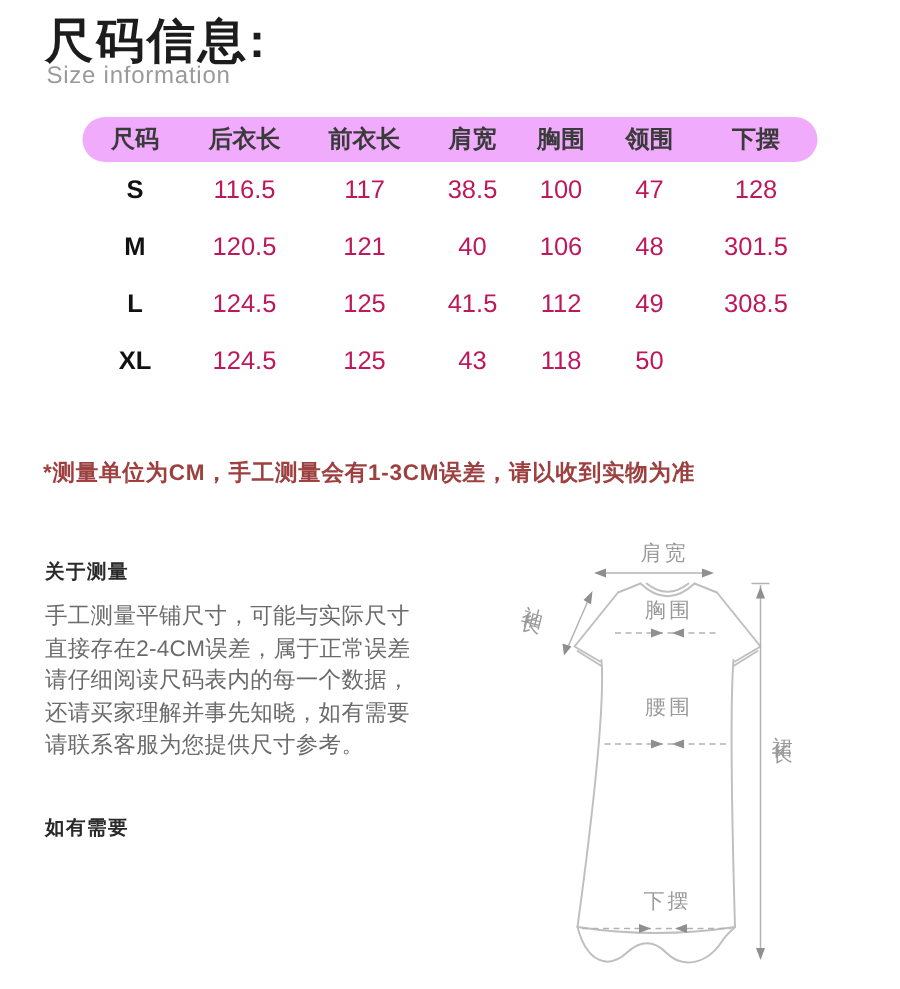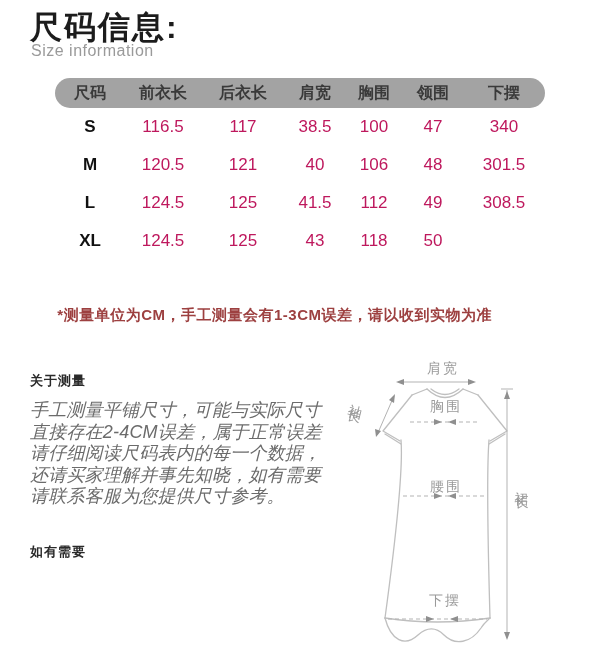--- a/index.html
+++ b/index.html
@@ -33,21 +33,21 @@
   .size-table {
     position: absolute;
     left: 55px; top: 78px;
     width: 490px;
   }
   .thead {
     display: grid;
     grid-template-columns: 70px 76px 84px 60px 58px 60px 82px;
     align-items: center;
     height: 30px;
-    background: #a3a3a3;
+    background: #f0abfc;
     border-radius: 15px;
   }
   .thead span {
     text-align: center;
     font-size: 16px;
     font-weight: 600;
     color: #3a3a3a;
   }
   .trow {
     display: grid;
@@ -63,21 +63,21 @@
   }
   .trow .size-cell {
     font-weight: 700;
     color: #111111;
   }
   
   .note {
     position: absolute;
     left: 0; top: 306px;
     width: 492px;
-    text-align: right;
+    text-align: center;
     font-size: 15px;
     font-weight: 600;
     color: #9d4040;
     letter-spacing: 0.5px;
   }
   
   .section {
     position: absolute;
     left: 30px;
     width: 295px;
@@ -85,26 +85,25 @@
   .section-measure { top: 372px; }
   .section-color { top: 543px; }
   .section h2 {
     font-size: 13px;
     font-weight: 700;
     color: #2a2a2a;
     margin-bottom: 10px;
     letter-spacing: 1px;
   }
   .section p {
-    font-size: 18px;
+    font-size: 15px;
     line-height: 21.5px;
     color: #6b6b6b;
     white-space: pre-line;
     letter-spacing: 0.2px;
-    font-style: italic;
   }
   
   .diagram {
     position: absolute;
     left: 330px; top: 358px;
     width: 260px; height: 300px;
   }
   .diagram svg { position: absolute; left: 0; top: 0; }
   .dlabel {
     position: absolute;
@@ -114,50 +113,50 @@
     white-space: nowrap;
   }
   .dlabel.vertical {
     writing-mode: vertical-rl;
     letter-spacing: 4px;
   }
   .dlabel.sleeve { left: 20px; top: 36px; transform: rotate(14deg); }
   .dlabel.skirt  { left: 183px; top: 122px; }
   .dlabel.shoulder { left: 97px; top: 2px; }
   .dlabel.bust  { left: 100px; top: 40px; }
-  .dlabel.waist { left: 100px; top: 120px; }
+  .dlabel.waist { left: 100px; top: 105px; }
   .dlabel.hem   { left: 99px; top: 234px; }
 </style>
 </head>
 <body>
 
 <div class="page">
 
   <div class="title">尺码信息:</div>
   <div class="subtitle">Size information</div>
 
   <div class="size-table">
     <div class="thead">
       <span>尺码</span>
+      <span>后衣长</span>
       <span>前衣长</span>
-      <span>后衣长</span>
       <span>肩宽</span>
       <span>胸围</span>
       <span>领围</span>
       <span>下摆</span>
     </div>
 
     <div class="trow">
       <span class="size-cell">S</span>
       <span>116.5</span>
       <span>117</span>
       <span>38.5</span>
       <span>100</span>
       <span>47</span>
-      <span>340</span>
+      <span>128</span>
     </div>
 
     <div class="trow">
       <span class="size-cell">M</span>
       <span>120.5</span>
       <span>121</span>
       <span>40</span>
       <span>106</span>
       <span>48</span>
       <span>301.5</span>

